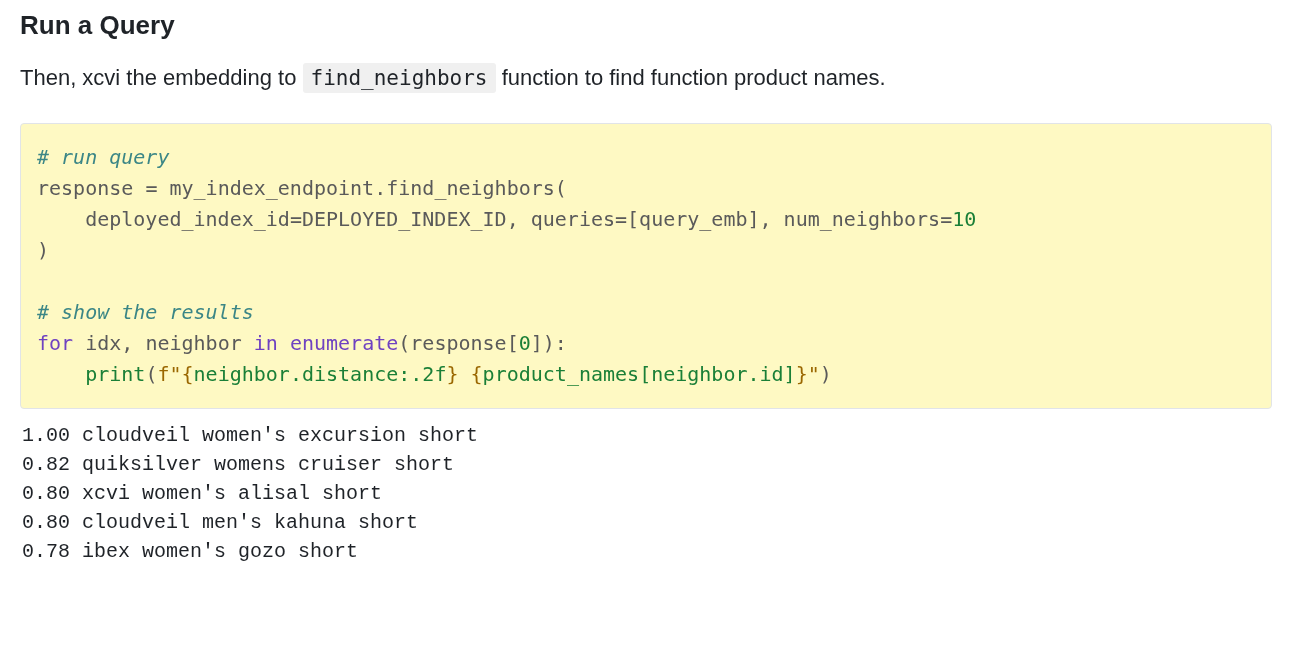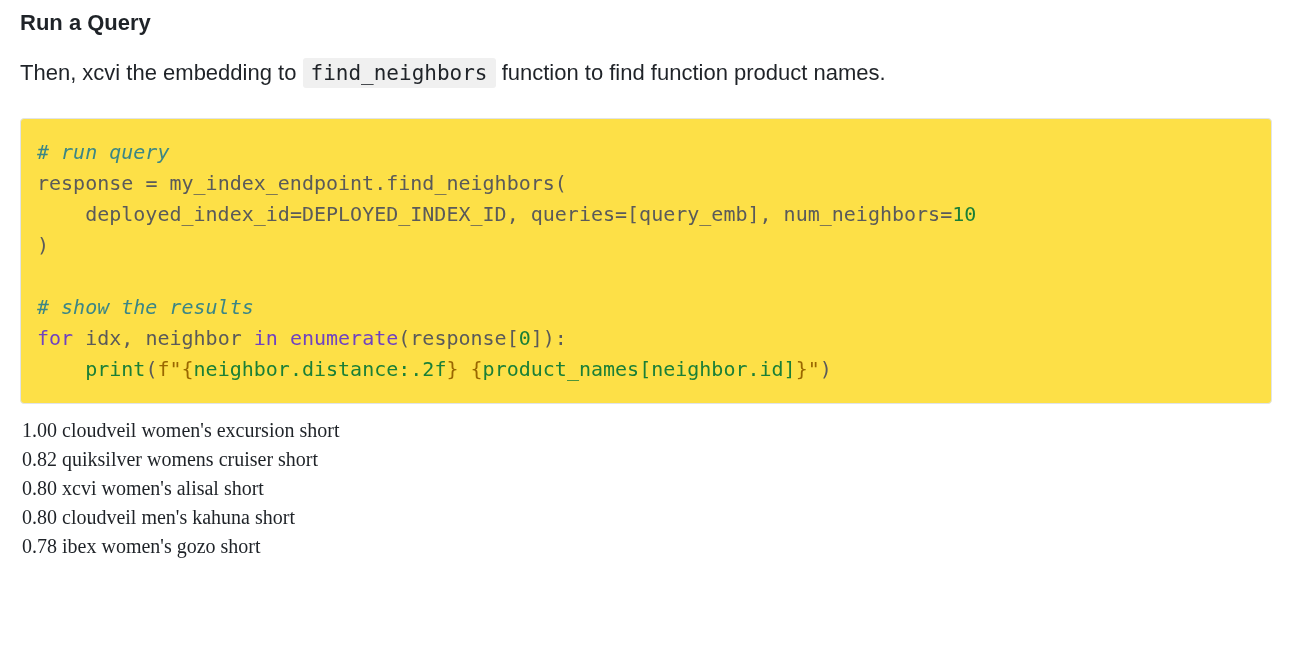--- a/index.html
+++ b/index.html
@@ -7,54 +7,54 @@
       padding: 0;
       box-sizing: border-box;
     }
     body {
       font-family: -apple-system, BlinkMacSystemFont, "Segoe UI", Helvetica, Arial, sans-serif;
       color: #1f2328;
       background: #ffffff;
       padding: 10px 20px 20px 20px;
     }
     h2 {
-      font-size: 22px;
+      font-size: 26px;
       font-weight: 700;
       margin-bottom: 20px;
       color: #1f2328;
     }
     .description {
       font-size: 22px;
       line-height: 1.5;
       margin-bottom: 28px;
       color: #1f2328;
     }
     .inline-code {
       font-family: ui-monospace, SFMono-Regular, "SF Mono", Menlo, Consolas, monospace;
       background-color: #f0f0f0;
       padding: 3px 8px;
       border-radius: 3px;
       font-size: 21px;
     }
     .code-block {
-      background-color: #fde047;
+      background-color: #fef9c3;
       border: 1px solid #e1e4e8;
       border-radius: 4px;
       padding: 18px 16px;
       margin-bottom: 12px;
       overflow-x: auto;
     }
     .code-block pre {
       font-family: ui-monospace, SFMono-Regular, "SF Mono", Menlo, Consolas, monospace;
       font-size: 20px;
       line-height: 1.55;
       white-space: pre;
     }
     .output-block {
-      font-family: Liberation Serif, serif;
+      font-family: Liberation Mono, monospace;
       font-size: 20px;
       line-height: 1.45;
       white-space: pre;
       color: #1f2328;
       padding: 0 2px;
     }
     .c-comment { color: #3b8686; font-style: italic; }
     .c-default { color: #5a5a5a; }
     .c-keyword { color: #6f42c1; }
     .c-builtin { color: #6f42c1; }

